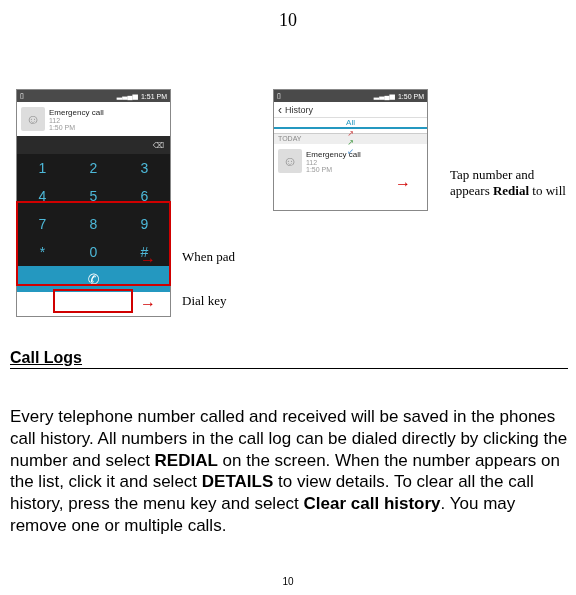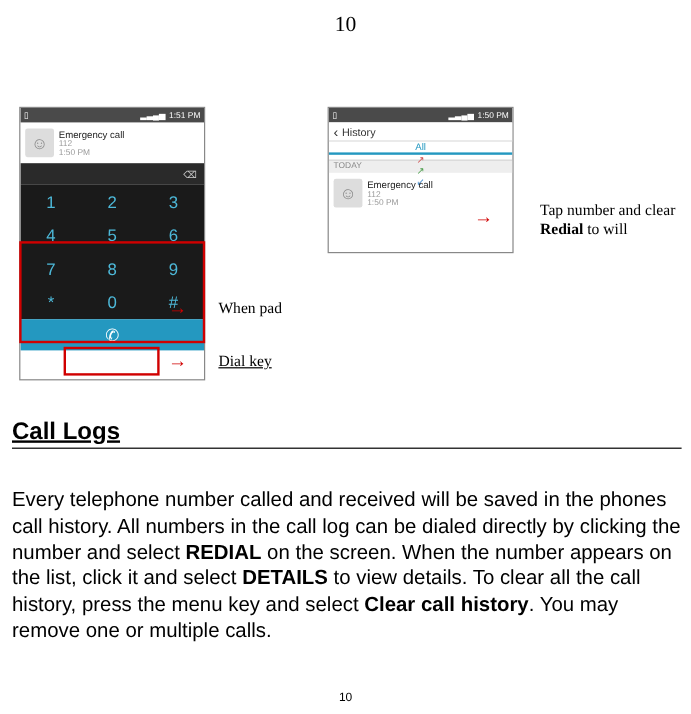--- a/index.html
+++ b/index.html
@@ -170,21 +170,21 @@
     top: 136px;
     font-family: "Times New Roman", serif;
     font-size: 13px;
     width: 120px;
   }
   .section-heading {
     position: absolute;
     left: 10px;
     top: 318px;
     width: 558px;
-    font-size: 20px;
+    font-size: 16px;
     font-weight: bold;
     font-family: Arial, sans-serif;
     text-decoration: underline;
     border-bottom: 1px solid #000;
     padding-bottom: 1px;
   }
   .body-text {
     position: absolute;
     left: 10px;
     top: 345px;
@@ -245,21 +245,21 @@
     </div>
     <div class="dialbar">
       <span>✆</span>
     </div>
   </div>
   <div class="dialpad-highlight"></div>
   <div class="dialkey-highlight"></div>
   <div class="arrow" style="left:140px;top:218px;">→</div>
   <div class="label" style="left:182px;top:218px;">When pad</div>
   <div class="arrow" style="left:140px;top:262px;">→</div>
-  <div class="label" style="left:182px;top:262px;text-decoration:underline;">Dial key</div>
+  <div class="label" style="left:182px;top:262px;">Dial key</div>
 
   <div class="phone phone2">
     <div class="statusbar">
       <span class="left">▯</span>
       <span>▂▃▄▅</span>
       <span>1:50 PM</span>
     </div>
     <div class="titlebar">
       <span style="font-size:12px;margin-right:3px;">‹</span>
       <span>History</span>
@@ -275,21 +275,21 @@
       <div class="avatar">☺</div>
       <div class="contact-info">
         <div class="contact-name">Emergency call</div>
         <div class="contact-sub">112</div>
         <div class="contact-sub">1:50 PM</div>
       </div>
     </div>
   </div>
   <div class="redial-arrow">→</div>
   <div class="redial-label">
-    <span>Tap number and clear </span><b>Redial</b><span> to will</span>
+    <span>Tap number and appears </span><b>Redial</b><span> to will</span>
   </div>
 
   <div class="section-heading">Call Logs</div>
   <div class="body-text">
     <span>Every telephone number called and received will be saved in the phones call history. All numbers in the call log can be dialed directly by clicking the number and select </span><b>REDIAL</b><span> on the screen. When the number appears on the list, click it and select </span><b>DETAILS</b><span> to view details. To clear all the call history, press the menu key and select </span><b>Clear call history</b><span>. You may remove one or multiple calls.</span>
   </div>
 </div>
 
 <div class="page-num-bottom">10</div>
 

